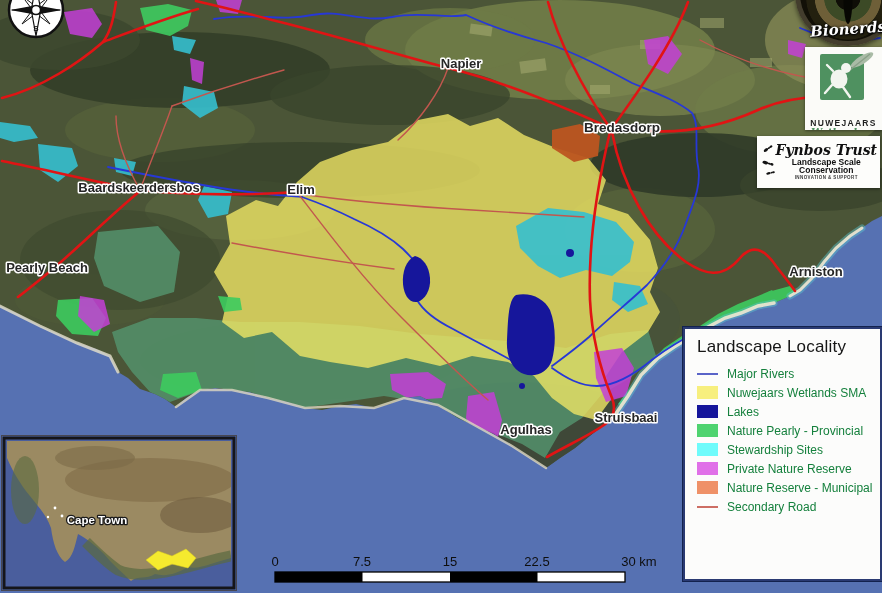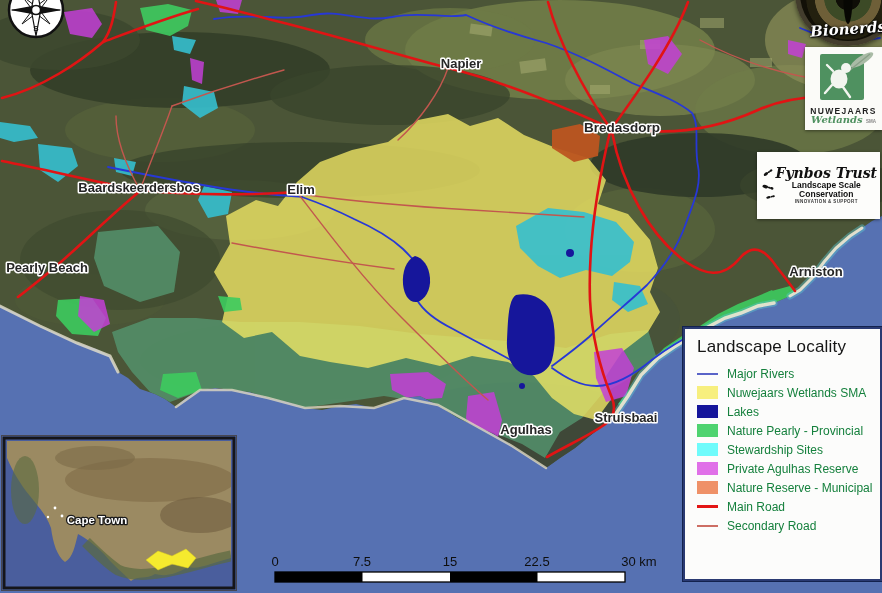--- a/index.html
+++ b/index.html
@@ -36,28 +36,28 @@
     background:radial-gradient(circle at 50% 55%, #0f0e07 0 17%, #3c4a26 18% 33%, #6e5f38 34% 46%, #23200f 47% 58%, #121007 59%);
     border:5px solid #433d2d;box-shadow:0 2px 5px rgba(0,0,0,.55);}
   .bionerds .slit{position:absolute;left:50%;top:16%;transform:translateX(-50%);
     width:9px;height:66%;background:#070703;border-radius:50% / 42%;}
   .bionerds .name{position:absolute;left:50%;bottom:3px;transform:translateX(-50%) rotate(-4deg);
     font-family:"DejaVu Serif",serif;font-style:italic;font-weight:bold;font-size:15px;color:#fff;
     text-shadow:0 1px 2px #000,0 0 3px #000,1px 1px 0 #111;white-space:nowrap;}
 
   .nuwe{position:absolute;left:805px;top:47px;width:77px;height:83px;background:#fbfbf8;
         box-shadow:0 1px 3px rgba(0,0,0,.45);text-align:center;overflow:hidden;}
-  .nuwe .l1{font-size:8.5px;font-weight:bold;letter-spacing:1.3px;color:#1f1f1f;margin-top:2px;}
+  .nuwe .l1{font-size:8.5px;font-weight:bold;letter-spacing:1.3px;color:#1f1f1f;margin-top:14px;}
   .nuwe .l2{font-family:"DejaVu Serif",serif;font-style:italic;font-weight:bold;font-size:10px;
             color:#4f9160;margin-top:-2px;}
   .nuwe .sup{font-size:4.5px;color:#888;font-style:normal;font-family:"Liberation Sans",sans-serif;}
 
-  .fynbos{position:absolute;left:757px;top:136px;width:123px;height:67px;background:#fdfdfb;
+  .fynbos{position:absolute;left:757px;top:136px;width:123px;height:52px;background:#fdfdfb;
           box-shadow:0 1px 3px rgba(0,0,0,.45);display:flex;align-items:center;box-sizing:border-box;
-          padding:2px 3px;margin-top:16px;}
+          padding:2px 3px;}
   .fynbos .txt{flex:1;text-align:center;line-height:1.05;}
   .fynbos .script{font-family:"DejaVu Serif",serif;font-style:italic;font-weight:bold;font-size:14px;
                   color:#101010;white-space:nowrap;}
   .fynbos .ls{font-size:8.5px;font-weight:bold;color:#101010;}
   .fynbos .inn{font-size:4.5px;font-weight:bold;color:#3a3a3a;letter-spacing:.4px;margin-top:1px;}
 </style>
 </head>
 <body>
 
 <div class="stage">
@@ -327,30 +327,26 @@
   <div class="lrow">
     <div class="lswatch" style="background-color: rgb(79, 211, 112);"></div>
     <span>Nature Pearly - Provincial</span>
   </div>
   <div class="lrow">
     <div class="lswatch" style="background-color: rgb(111, 251, 251);"></div>
     <span>Stewardship Sites</span>
   </div>
   <div class="lrow">
     <div class="lswatch" style="background-color: rgb(224, 112, 232);"></div>
-    <span>Private Agulhas Reserve</span>
+    <span>Private Nature Reserve</span>
   </div>
   <div class="lrow">
     <div class="lswatch" style="background-color: rgb(239, 145, 104);"></div>
     <span>Nature Reserve - Municipal</span>
   </div>
 
   <div class="lrow">
-    <div class="lline main" style="background-color: rgb(227, 21, 21);"></div>
-    <span>Main Road</span>
-  </div>
-  <div class="lrow">
     <div class="lline sec" style="background-color: rgb(205, 110, 100);"></div>
     <span>Secondary Road</span>
   </div>
 </div>
 
 </div>
 
 </body></html>

